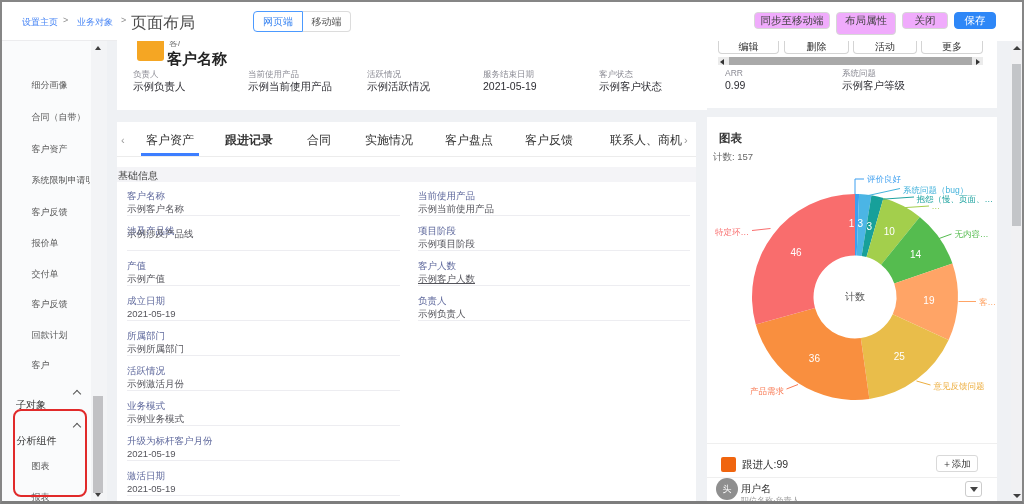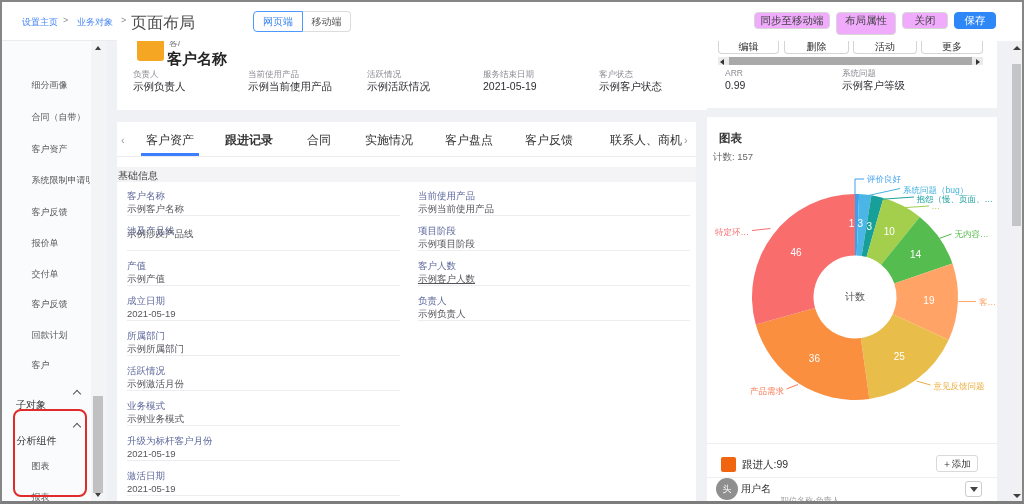--- a/index.html
+++ b/index.html
@@ -200,21 +200,21 @@
     <text x="855" y="300" text-anchor="middle" font-size="10" fill="#555" font-family="Liberation Sans, sans-serif">计数</text>
   </svg>
 
 <div class="ab" style="left:707px; top:443px; width:290px; height:1px; background:#efefef;"></div>
 <div class="ab" style="left:721px; top:457px; width:15px; height:15px; background:#f0650f; border-radius:2px;"></div>
 <div class="ab" style="left:742px; top:459px; font-size:10.5px; line-height:11px; color:#333;">跟进人:99</div>
 <div class="ab" style="left:935.5px; top:455px; width:42px; height:17px; border:1px solid #d9d9d9; border-radius:3px; font-size:9.5px; line-height:15px; text-align:center; color:#333;">＋添加</div>
 <div class="ab" style="left:707px; top:477px; width:290px; height:1px; background:#efefef;"></div>
 <div class="ab" style="left:716px; top:478px; width:22px; height:22px; background:#8f8f8f; border-radius:50%; color:#fff; font-size:9px; line-height:22px; text-align:center;">头</div>
 <div class="ab" style="left:741px; top:484px; font-size:10px; line-height:10px; color:#2a2a2a;">用户名</div>
-<div class="ab" style="left:741px; top:497px; font-size:8px; line-height:8px; color:#999;margin-left:40px;">职位名称·负责人</div>
+<div class="ab" style="left:741px; top:497px; font-size:8px; line-height:8px; color:#999;">职位名称·负责人</div>
 <div class="ab" style="left:965px; top:481px; width:17px; height:16px; border:1px solid #ccc; border-radius:3px;"></div>
 <div class="ab" style="left:970px; top:487px; width:0; height:0; border-left:4px solid transparent; border-right:4px solid transparent; border-top:5px solid #444;"></div>
 
 <div class="ab" style="left:1011px; top:41px; width:11px; height:461px; background:#f1f1f3;"></div>
 <div class="ab" style="left:1012.5px; top:45.5px; width:0; height:0; border-left:4px solid transparent; border-right:4px solid transparent; border-bottom:4.5px solid #3f3f3f;"></div>
 <div class="ab" style="left:1012px; top:64px; width:9px; height:162px; background:#c3c5c8;"></div>
 <div class="ab" style="left:1012.5px; top:494px; width:0; height:0; border-left:4px solid transparent; border-right:4px solid transparent; border-top:4.5px solid #3f3f3f;"></div>
 
 <div class="ab frame"></div>
 

